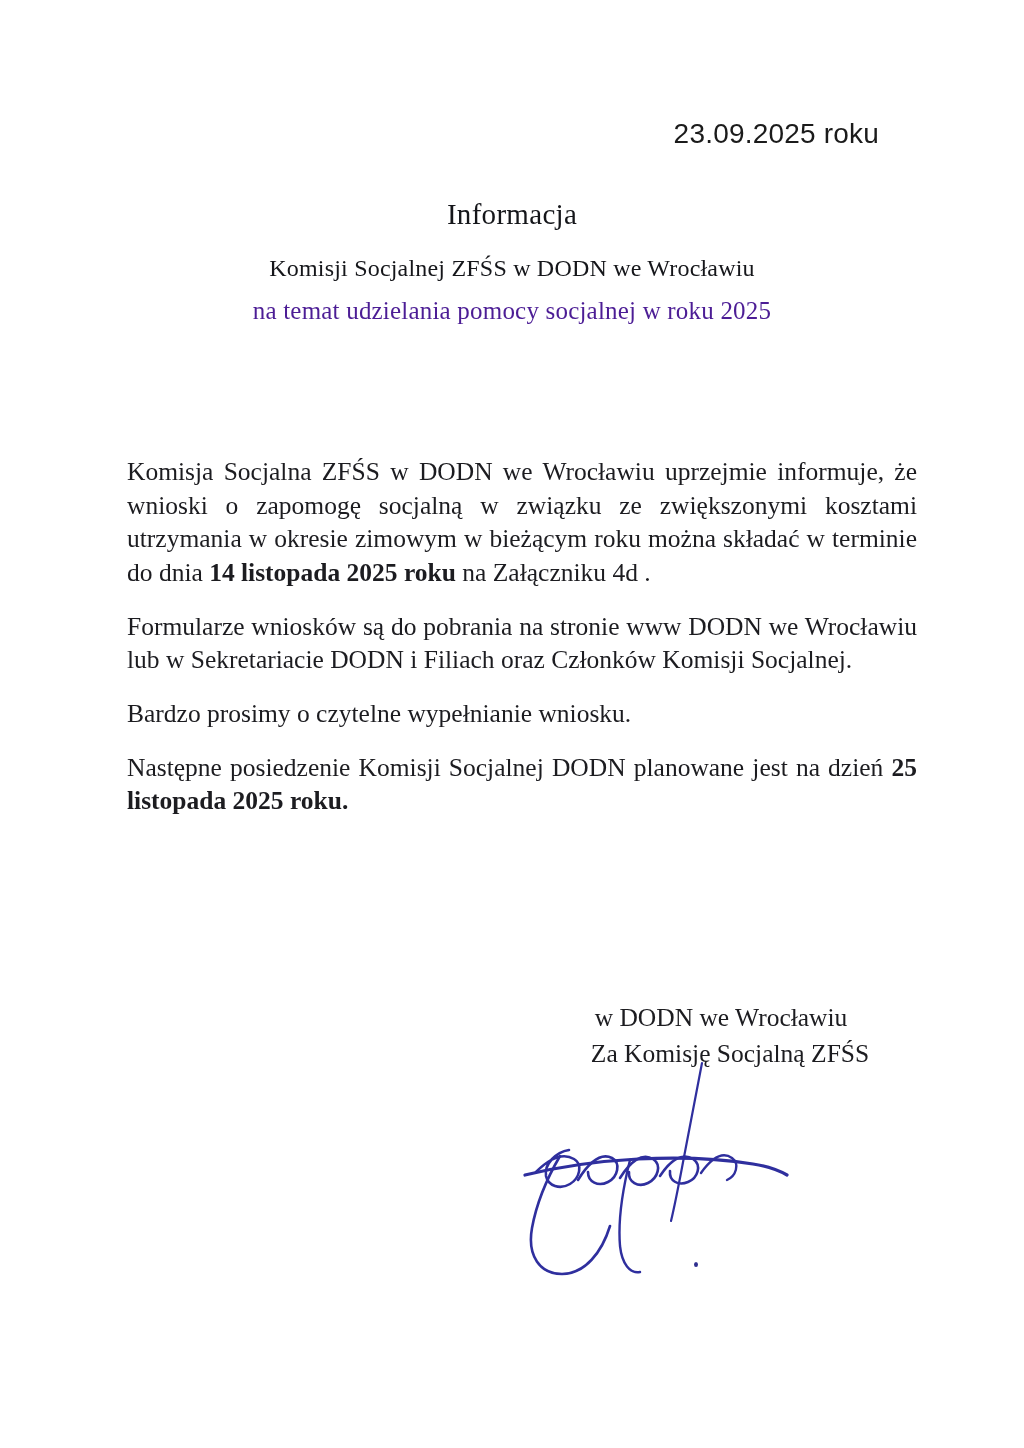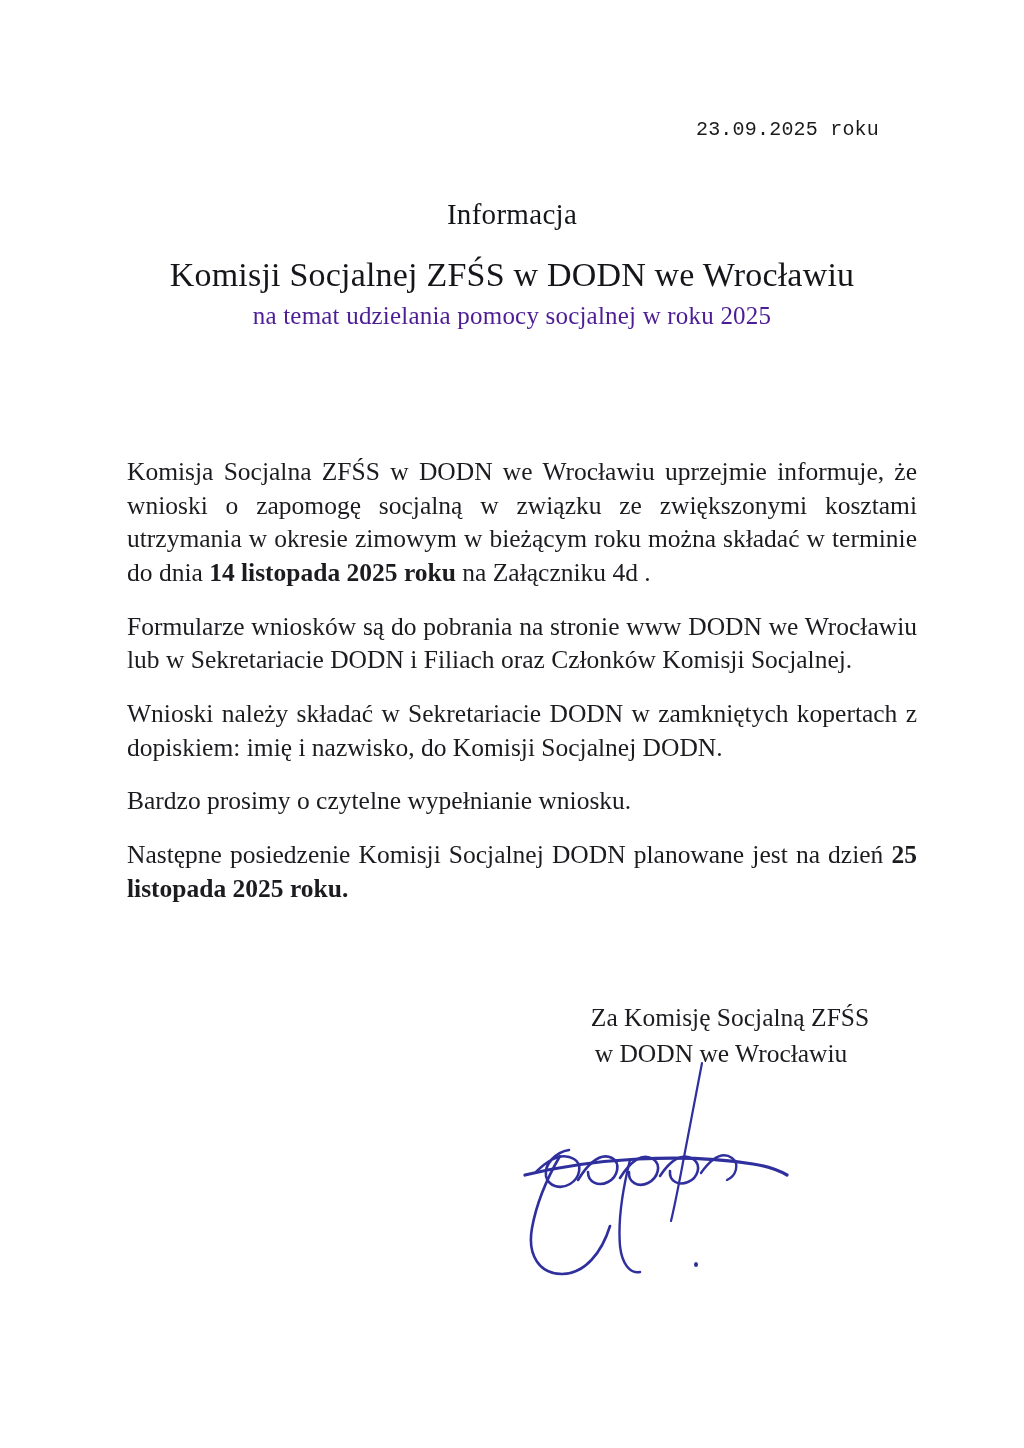--- a/index.html
+++ b/index.html
@@ -20,22 +20,22 @@
     position: absolute;
     inset: 0;
     padding: 0;
   }
 
   
   .date-line {
     position: absolute;
     top: 118px;
     right: 145px;
-    font-family: Liberation Mono, monospace;
-    font-size: 20px;
+    font-family: Liberation Sans, sans-serif;
+    font-size: 28px;
     letter-spacing: 0.2px;
     color: #1b1b1b;
     white-space: nowrap;
   }
 
   
   .heading {
     position: absolute;
     top: 200px;
     left: 0;
@@ -43,23 +43,23 @@
     text-align: center;
   }
   .heading .h-main {
     font-size: 29px;
     line-height: 1.0;
     margin-bottom: 26px;
     letter-spacing: 0.3px;
     color: #15161a;
   }
   .heading .h-sub {
-    font-size: 34px;
+    font-size: 24px;
     line-height: 1.15;
-    margin-bottom: 8px;
+    margin-bottom: 14px;
     letter-spacing: 0.2px;
     color: #15161a;
   }
   .heading .h-sub2 {
     font-size: 25px;
     line-height: 1.15;
     letter-spacing: 0.2px;
     color: #4c1d95;
   }
 
@@ -136,31 +136,30 @@
     <div class="h-sub">Komisji Socjalnej ZFŚS w DODN we Wrocławiu</div>
     <div class="h-sub2">na temat udzielania pomocy socjalnej w roku 2025</div>
   </div>
 
   <div class="body-block">
 
     <p class="para"><span>Komisja Socjalna ZFŚS w DODN we Wrocławiu uprzejmie informuje, że wnioski o zapomogę socjalną w związku ze zwiększonymi kosztami utrzymania w okresie zimowym  w bieżącym roku można składać w terminie  do dnia </span><b>14 listopada  2025 roku</b><span> na Załączniku 4d .</span></p>
 
     <p class="para">Formularze wniosków są do pobrania na stronie www DODN we Wrocławiu lub w Sekretariacie DODN i Filiach oraz Członków Komisji Socjalnej.</p>
 
-    <p class="para">Wnioski należy składać w Sekretariacie DODN w zamkniętych kopertach z dopiskiem: imię i nazwisko, do Komisji Socjalnej DODN.</p>
 
     <p class="para nojust">Bardzo prosimy o czytelne wypełnianie wniosku.</p>
 
     <p class="para last"><span>Następne posiedzenie Komisji Socjalnej DODN planowane jest na dzień </span><b>25 listopada 2025 roku.</b></p>
 
   </div>
 
   <div class="signature">
+    <div class="sig-line indent1">w DODN we Wrocławiu</div>
     <div class="sig-line">Za Komisję Socjalną ZFŚS</div>
-    <div class="sig-line indent1">w DODN we Wrocławiu</div>
   </div>
 
   <div class="sig-mark">
     <svg width="400" height="230" viewBox="0 0 400 230" fill="none" xmlns="http://www.w3.org/2000/svg">
       <g stroke="#2f2f9e" fill="none" stroke-linecap="round" stroke-linejoin="round">
         <path d="M232 3 C226 34, 220 66, 214 97 C210 118, 206 140, 201 161" stroke-width="2.2"></path>
         <path d="M55 115 C92 106, 130 101, 168 99 C206 97, 246 98, 283 104
                  C296 106, 308 110, 317 115" stroke-width="3.2"></path>
         <path d="M66 112 C78 100, 92 92, 104 99 C113 104, 110 118, 100 124
                  C90 130, 78 126, 76 116 C74 104, 86 92, 99 90" stroke-width="2.6"></path>

